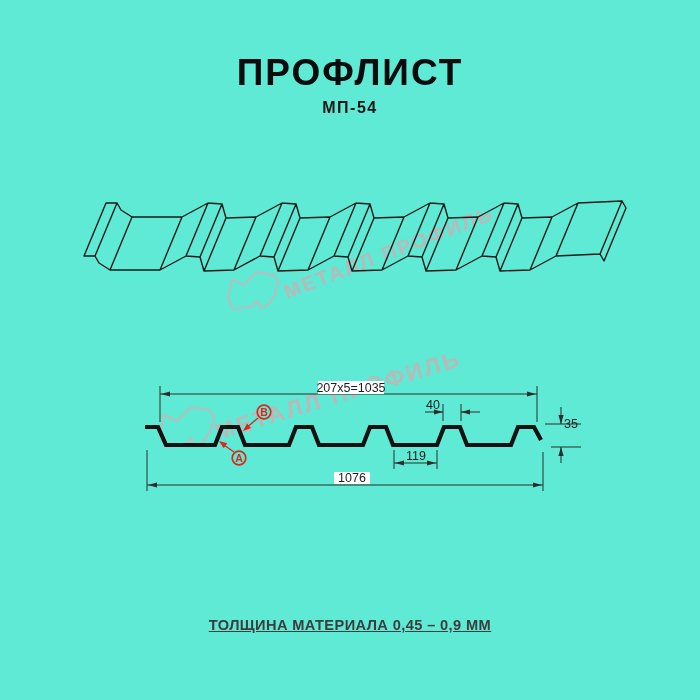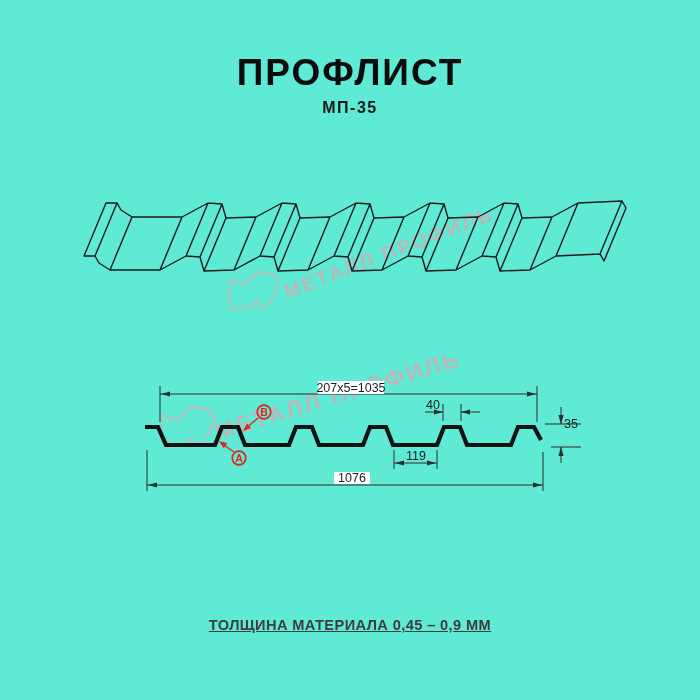--- a/index.html
+++ b/index.html
@@ -23,21 +23,21 @@
   .red-circ{stroke:#e1251b;stroke-width:1.7;fill:#ffffff;fill-opacity:0;}
   .red-arrow{fill:#e1251b;stroke:none;}
   .red-letter{fill:#e1251b;font-size:10.5px;font-weight:700;text-anchor:middle;}
 </style>
 </head>
 <body>
 
 <div id="stage">
 
   <div class="title">ПРОФЛИСТ</div>
-  <div class="subtitle">МП-35</div>
+  <div class="subtitle">МП-54</div>
 
   <svg width="700" height="700" viewBox="0 0 700 700">
 
     <g>
       <path class="wm-logo" transform="translate(228,272) scale(0.93)" d="M0,29 L4,8 L17,14 L31,0 L49,3 L54,10 L50,25 L42,36 L36,39 L31,31 L26,37 L6,40 Z"></path>
       <text class="wm-text" x="287" y="299" font-size="20" letter-spacing="2.2" transform="rotate(-21 287 299)">МЕТАЛЛ ПРОФИЛЬ</text>
     </g>
 
     <g>
       <path class="face" d="

